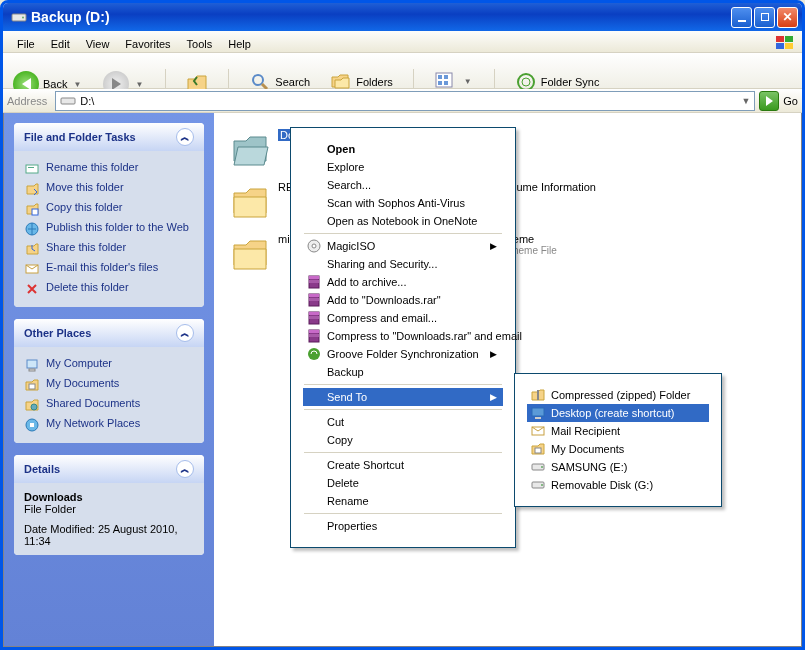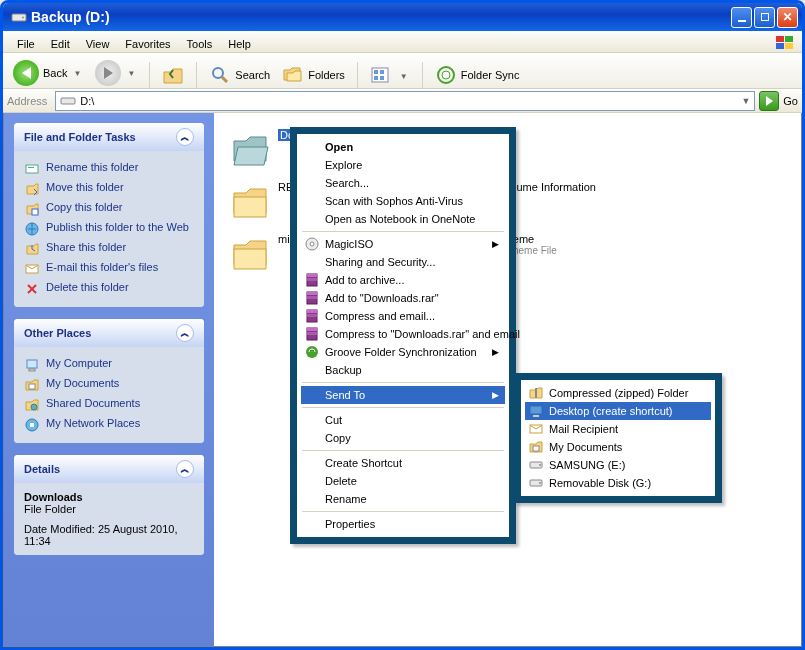--- a/index.html
+++ b/index.html
@@ -11,21 +11,21 @@
 .titlebar .ticon { width: 16px; height: 16px; margin: 0 4px; }
 .titlebar .title { color: #fff; font-weight: bold; font-size: 14px; flex: 1; }
 .titlebar .wbtn { width: 21px; height: 21px; margin-left: 2px; border-radius: 3px; border: 1px solid #fff; display: flex; align-items: center; justify-content: center; color: #fff; font-weight: bold; font-size: 12px; }
 .wbtn.min, .wbtn.max { background: linear-gradient(#4e8fef,#1a5fd0); }
 .wbtn.close { background: linear-gradient(#f28a6b,#d83e14); }
 
 .menubar { height: 22px; background: linear-gradient(#fdfdfb,#ece9d8); border-bottom: 1px solid #d6d2c2; display: flex; align-items: flex-end; padding: 0 6px; }
 .menubar span { padding: 2px 8px; }
 .flag { margin-left: auto; width: 22px; height: 18px; }
 
-.toolbar { height: 36px; background: linear-gradient(#fff,#f0efe6); border-bottom: 1px solid #d6d2c2; display: flex; align-items: flex-end; padding: 0 6px; gap: 4px; }
+.toolbar { height: 36px; background: linear-gradient(#fff,#f0efe6); border-bottom: 1px solid #d6d2c2; display: flex; align-items: flex-start; padding: 16px 6px; gap: 12px; }
 .tbtn { display: flex; align-items: center; gap: 4px; padding: 2px 4px; }
 .tdiv { width: 1px; height: 26px; background: #d6d2c2; margin: 0 4px; }
 .circle { width: 26px; height: 26px; border-radius: 50%; display:flex; align-items:center; justify-content:center; }
 .circle.green { background: radial-gradient(#9be07a,#2aa300); }
 .circle.gray { background: radial-gradient(#f0f0f0,#c0c0c0); }
 .arrow-left { width:0;height:0;border-top:6px solid transparent;border-bottom:6px solid transparent;border-right:9px solid #fff; }
 .arrow-right { width:0;height:0;border-top:6px solid transparent;border-bottom:6px solid transparent;border-left:9px solid #888; }
 .sdrop { font-size:8px; color:#666; padding:0 2px; }
 
 .addrbar { height: 24px; background: linear-gradient(#fff,#ece9d8); border-bottom: 1px solid #d6d2c2; display: flex; align-items: center; padding: 0 4px; gap: 4px; }
@@ -45,21 +45,21 @@
 
 .files { flex:1; padding: 12px; background:#fff; position:relative; }
 .file-grid { display:flex; flex-wrap:wrap; gap:0; }
 .fitem { width: 214px; height: 52px; display:flex; align-items:flex-start; gap:8px; padding:4px; }
 .fico { width:40px; height:40px; flex-shrink:0; }
 .fitem .txt { display:flex; flex-direction:column; }
 .fitem .name { }
 .fitem .name.sel { background:#316ac5; color:#fff; padding:0 2px; display:inline-block; }
 .fitem .sub { color:#888; font-size:10px; }
 
-.ctxmenu { position:absolute; background:#fff; border:7px solid #0c4a6e; box-shadow:3px 3px 3px rgba(0,0,0,0.25); padding:4px; }
+.ctxmenu { position:absolute; background:#fff; border:1px solid #0c4a6e; box-shadow:3px 3px 3px rgba(0,0,0,0.25); padding:12px; }
 .ctxmenu .mi { padding:3px 18px 3px 24px; display:flex; align-items:center; gap:6px; white-space:nowrap; position:relative; }
 .ctxmenu .mi.bold { font-weight:bold; }
 .ctxmenu .mi.hl { background:#316ac5; color:#fff; }
 .ctxmenu .sep { height:1px; background:#d6d2c2; margin:3px 1px; }
 .ctxmenu .mi .mico { position:absolute; left:3px; width:16px; height:16px; }
 .ctxmenu .mi .sub { position:absolute; right:6px; font-size:9px; }
 
 .folder-svg { fill:#f6d388; stroke:#caa43c; }
 </style>
 </head>

